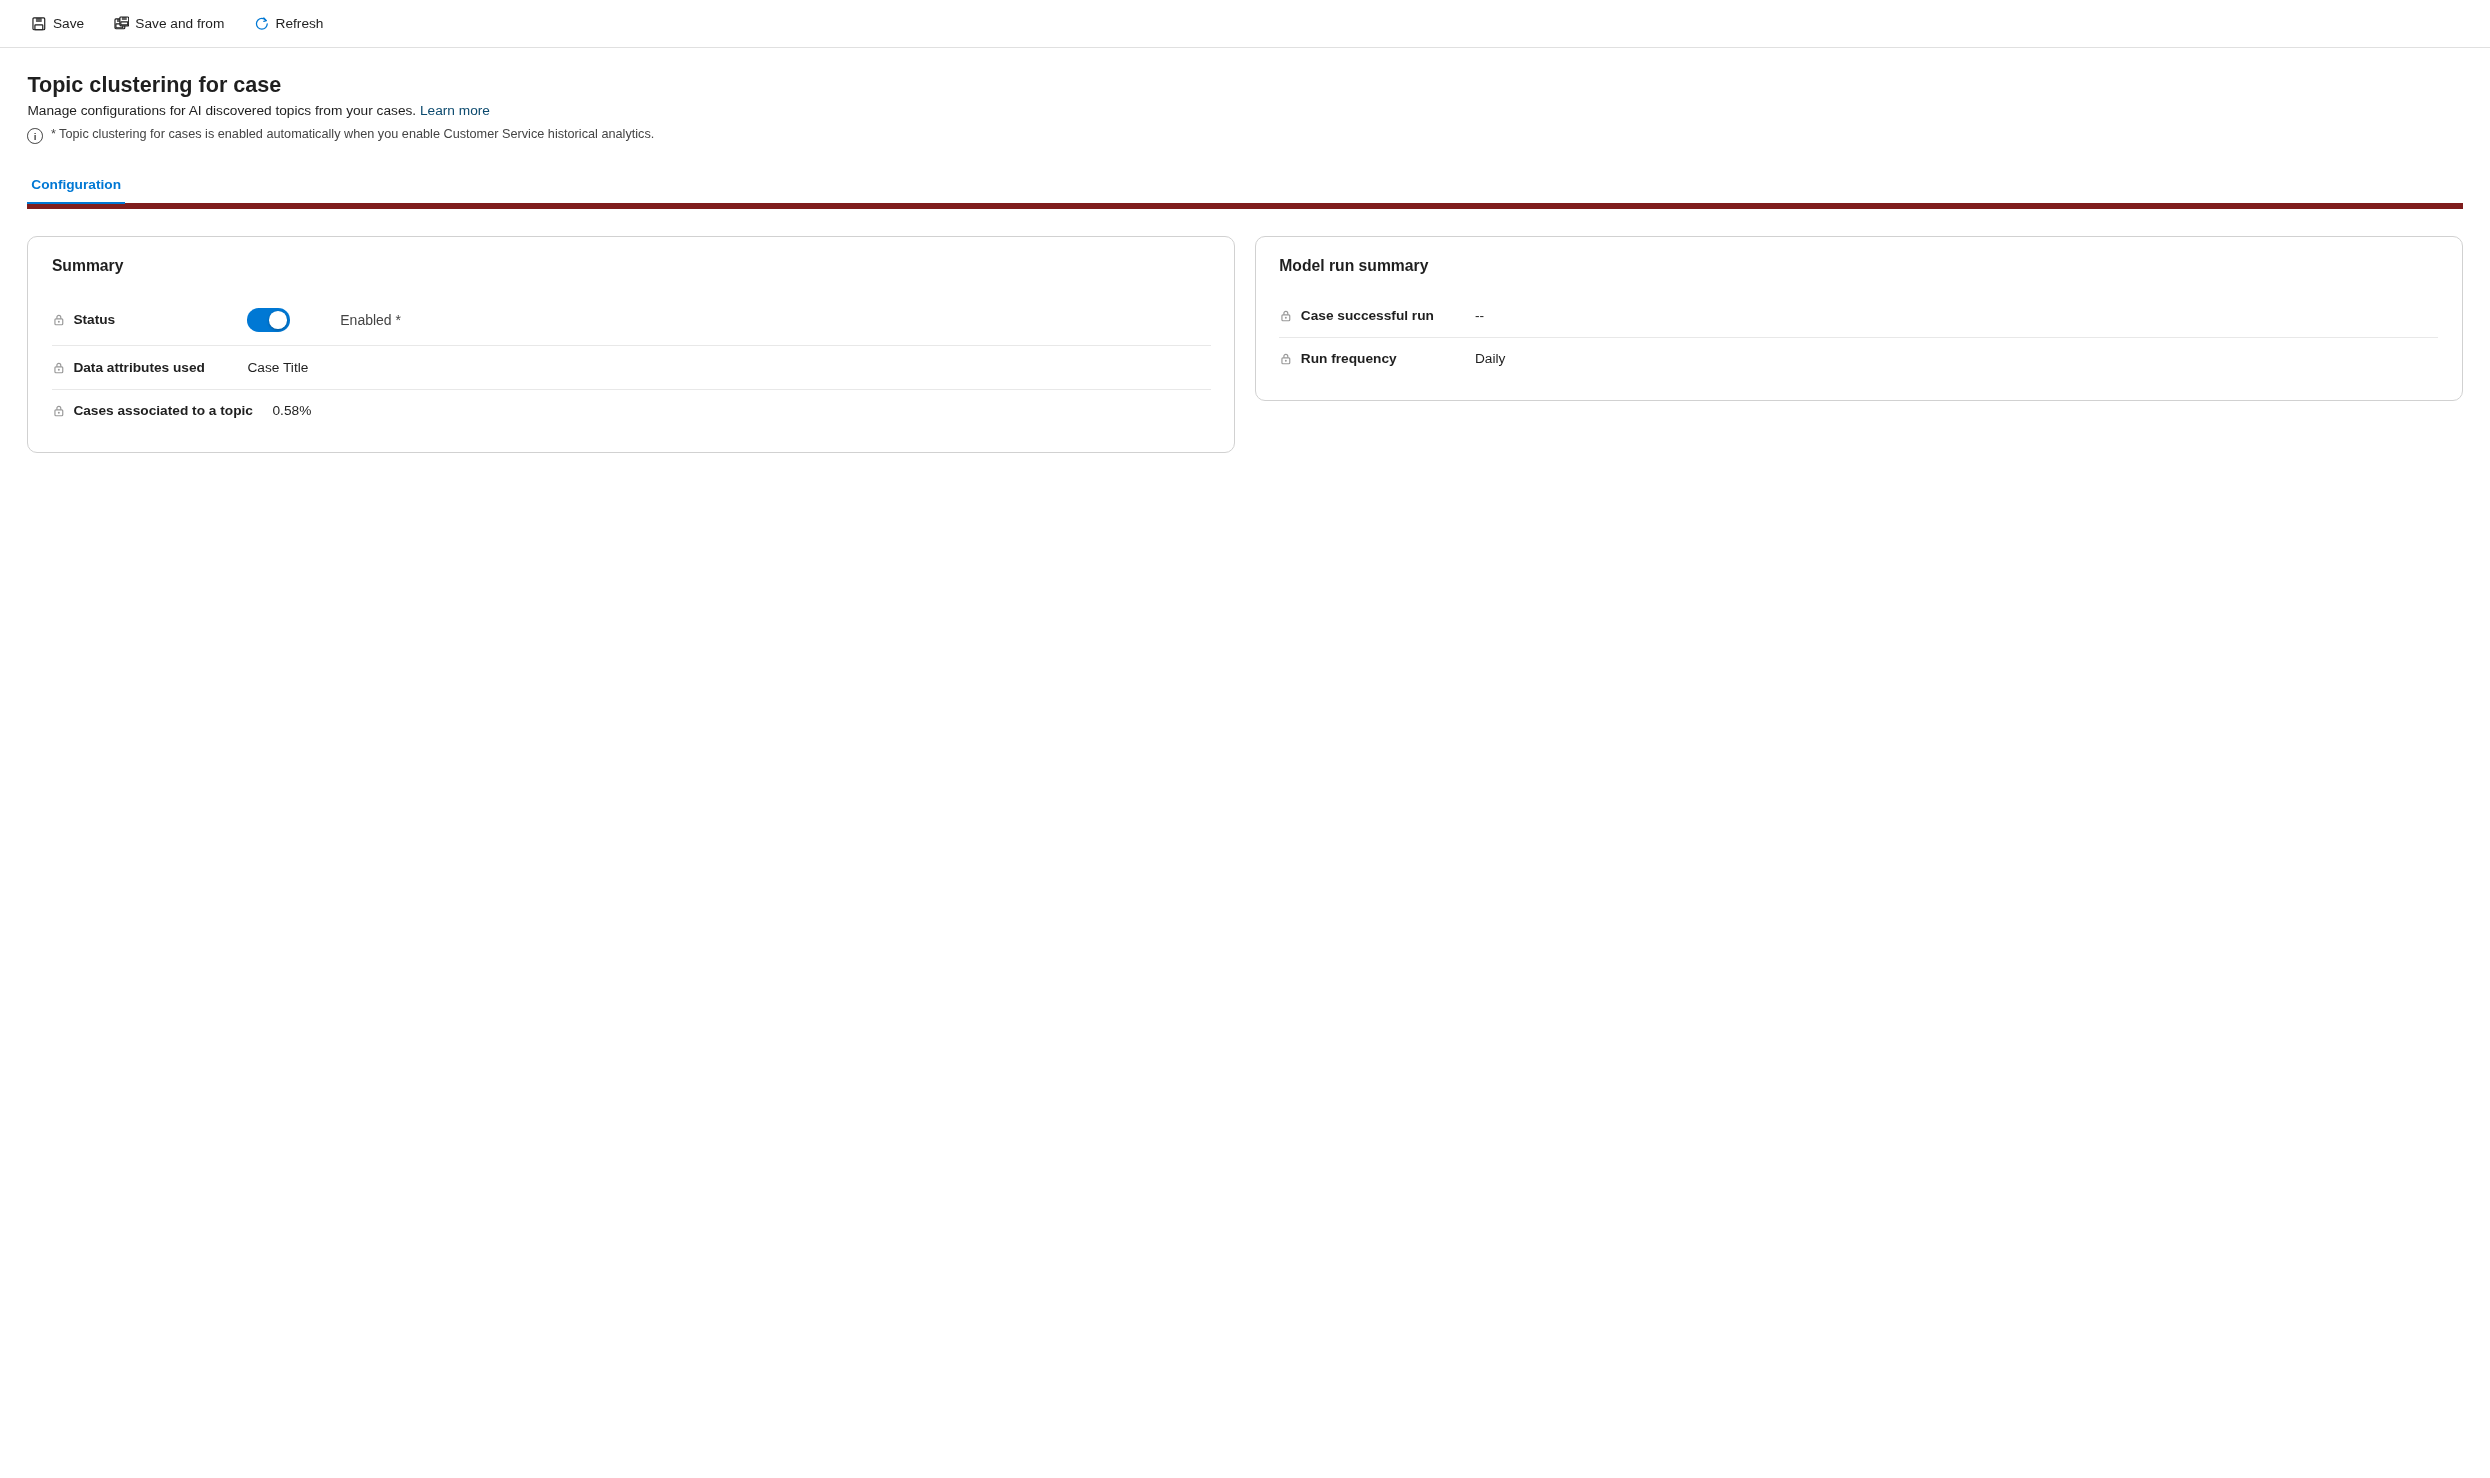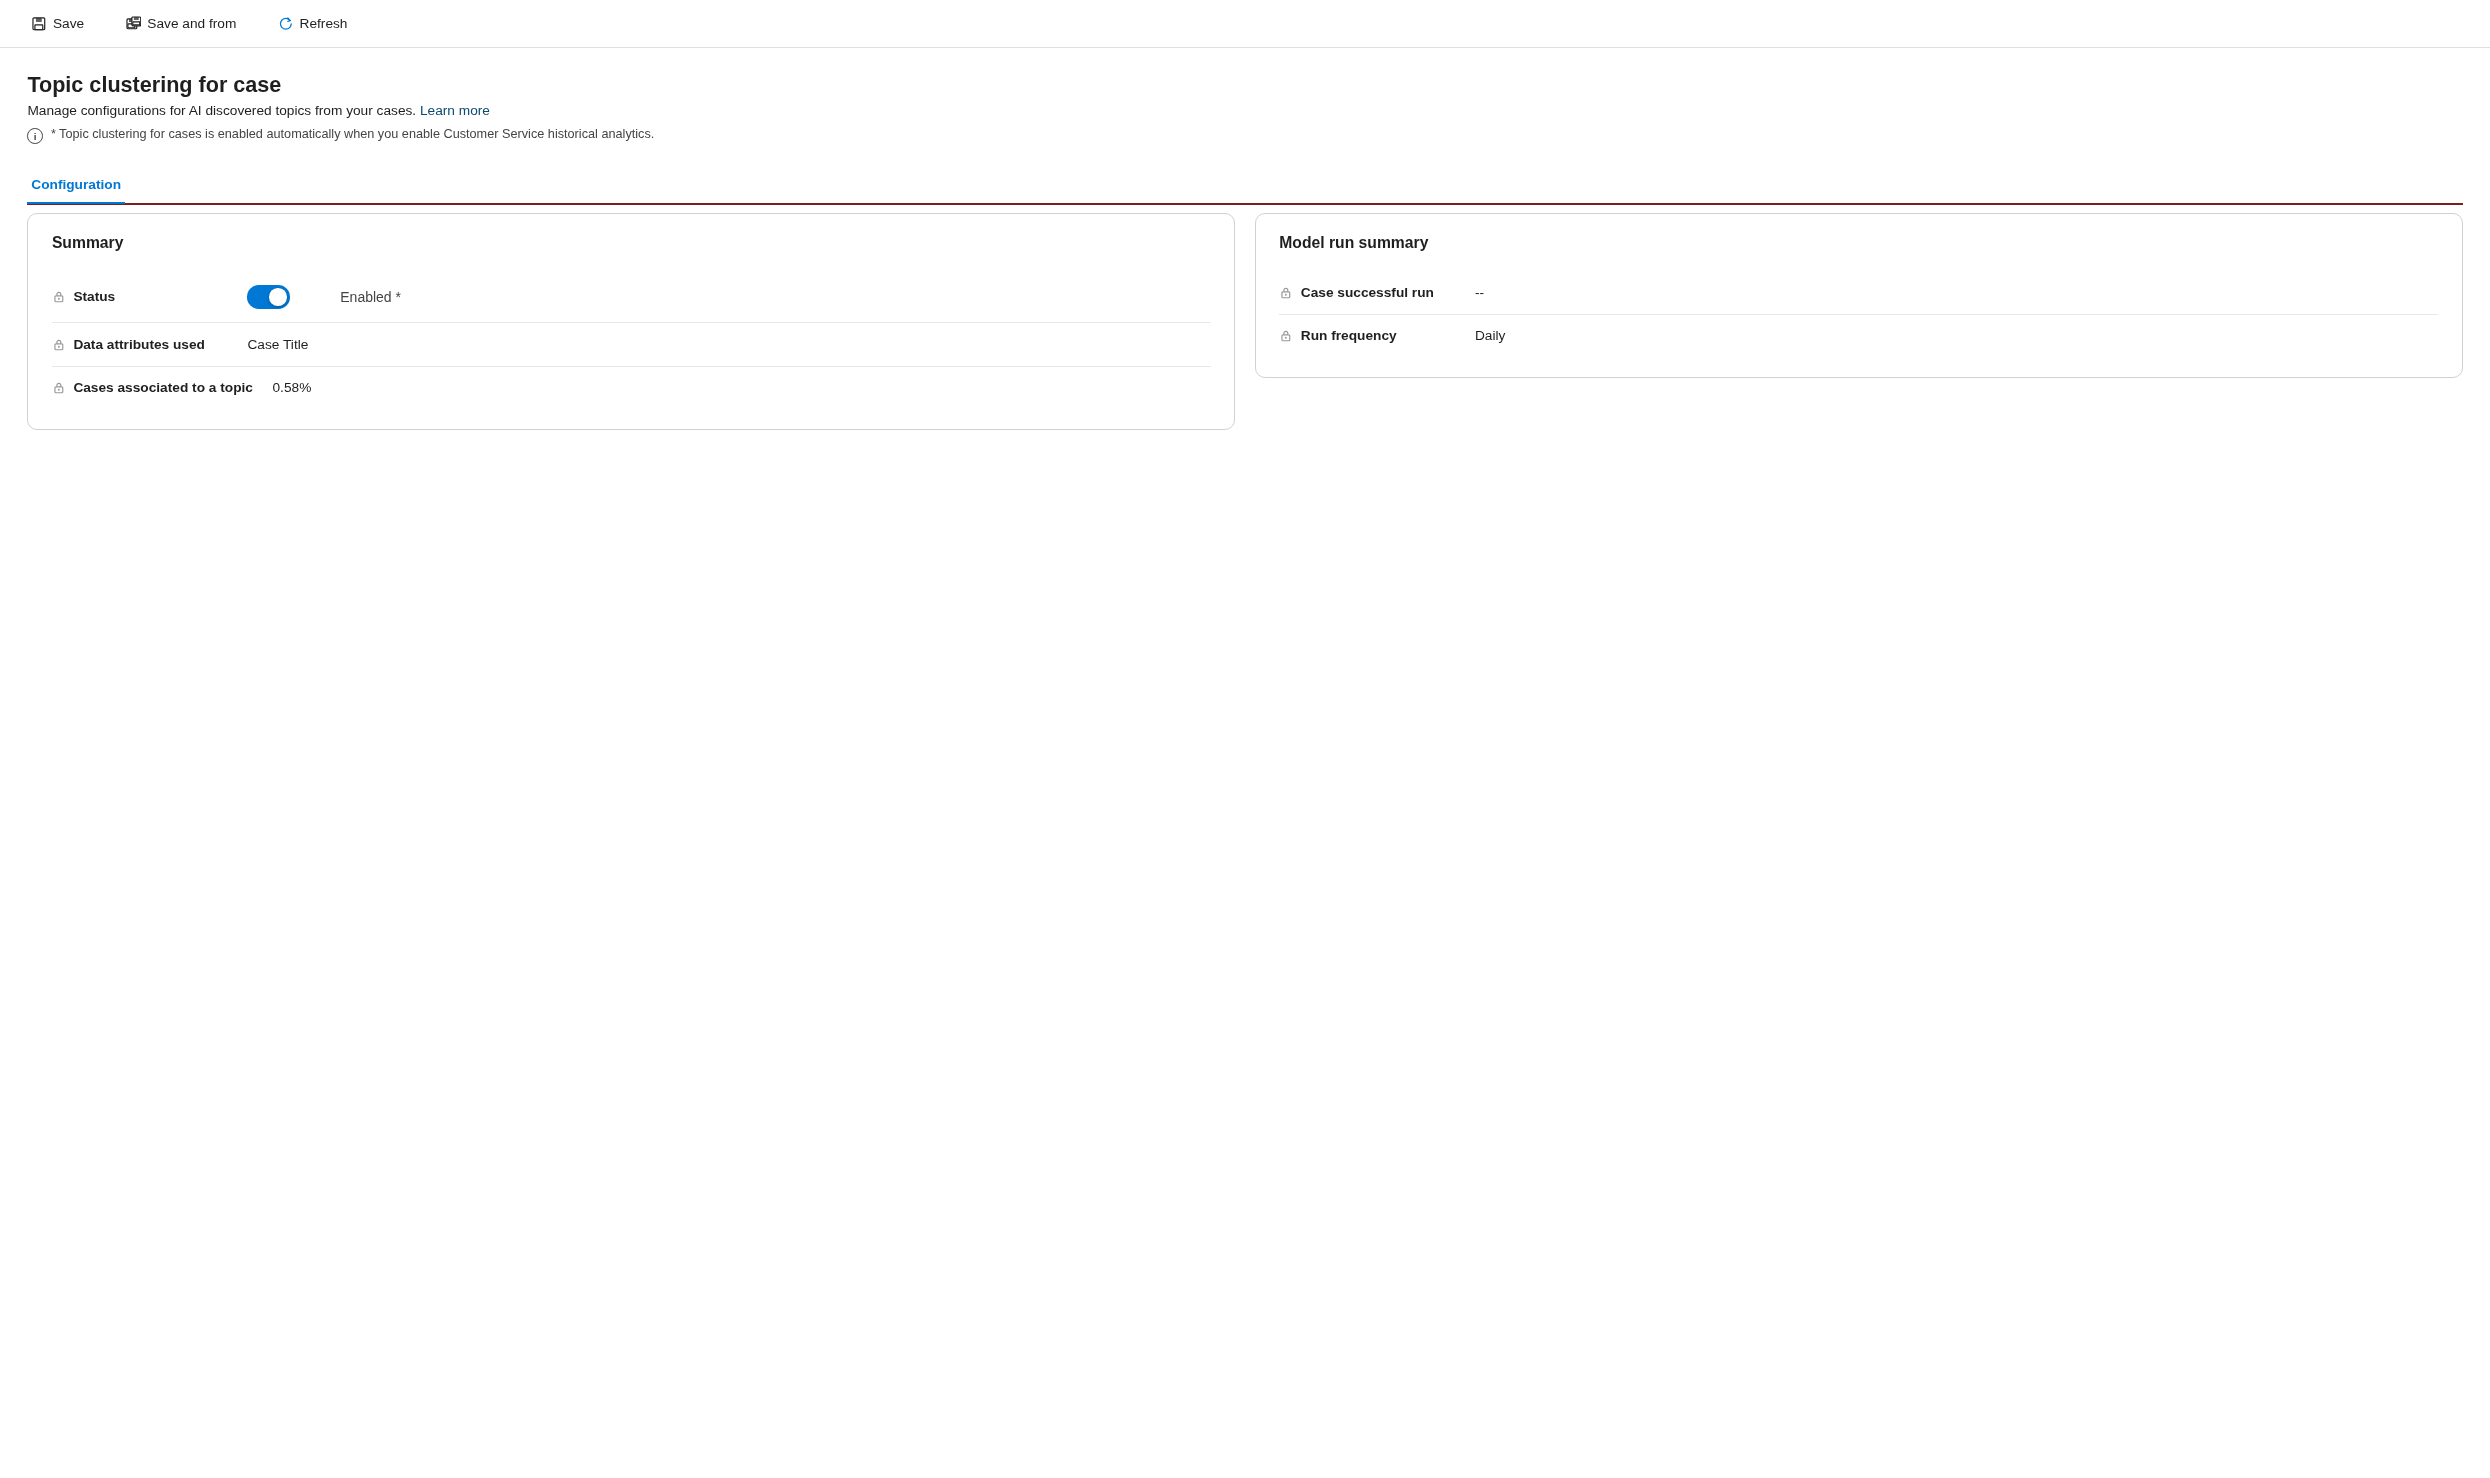--- a/index.html
+++ b/index.html
@@ -14,21 +14,21 @@
       color: #1f1f1f;
       background: #fff;
     }
 
     
     .toolbar {
       display: flex;
       align-items: center;
       padding: 9.8px 19.6px;
       border-bottom: 1px solid #e0e0e0;
-      gap: 18px;
+      gap: 6px;
     }
 
     .toolbar-btn {
       display: flex;
       align-items: center;
       gap: 5.9px;
       padding: 5.9px 11.8px;
       background: none;
       border: none;
       cursor: pointer;
@@ -85,22 +85,22 @@
       justify-content: center;
       font-size: 9.8px;
       font-weight: bold;
       flex-shrink: 0;
       margin-top: 1px;
     }
 
     
     .tabs {
       display: flex;
-      border-bottom: 2px solid #7f1d1d;
-      margin-bottom: 8px;
+      border-bottom: 6px solid #7f1d1d;
+      margin-bottom: 27px;
     }
 
     .tab {
       padding: 9.8px 3.9px;
       margin-right: 23.5px;
       font-size: 13.7px;
       cursor: pointer;
       color: #444;
       border-bottom: 2px solid transparent;
       margin-bottom: -1px;

